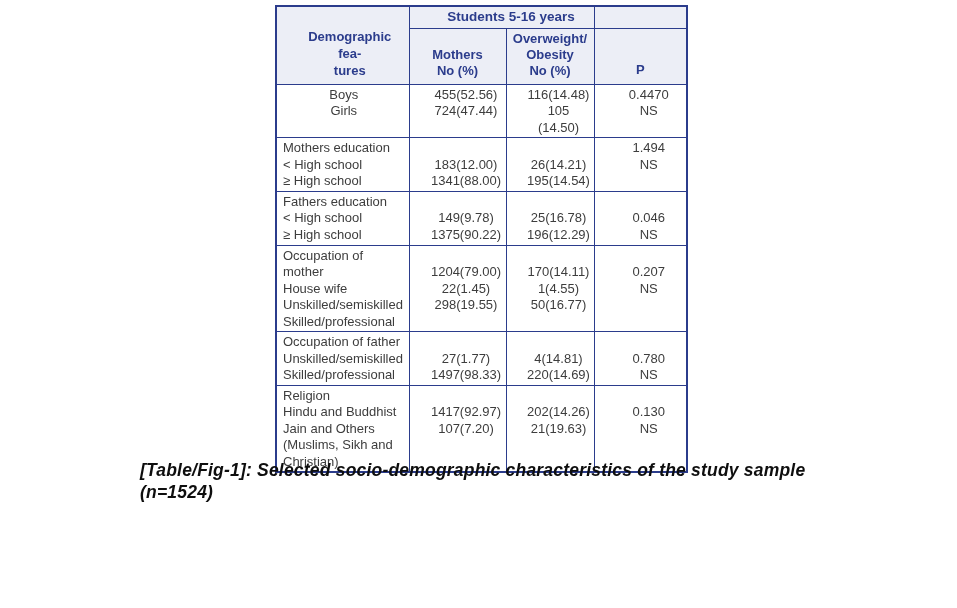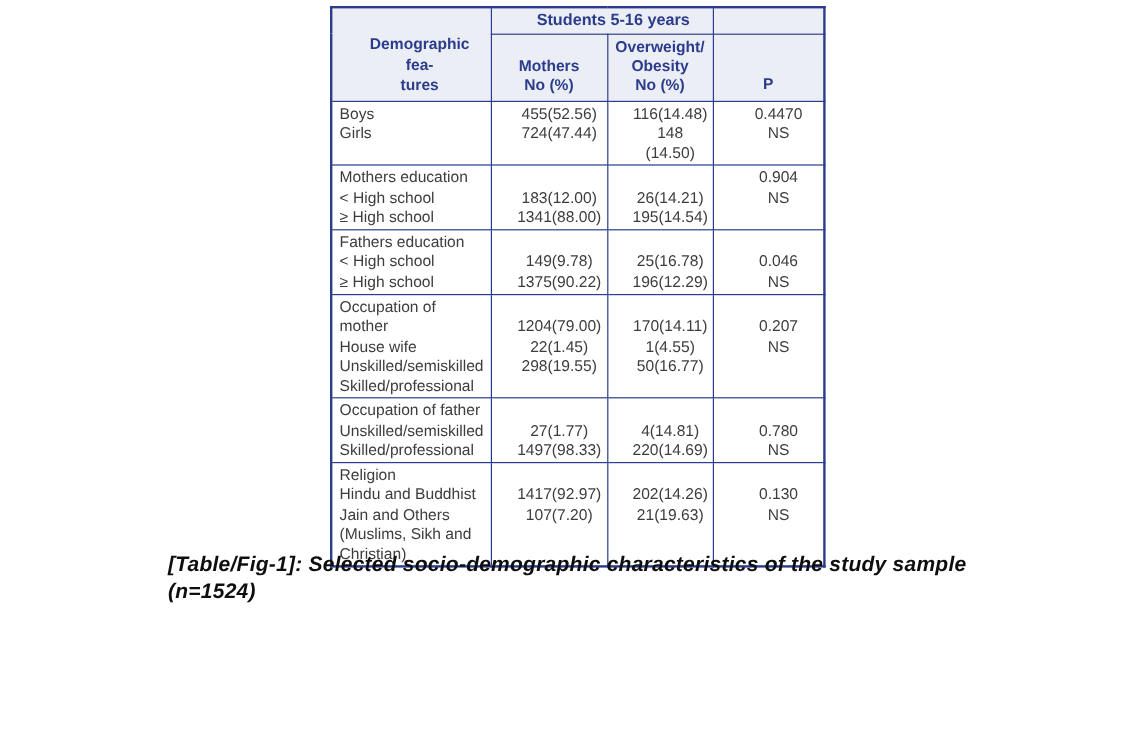--- a/index.html
+++ b/index.html
@@ -60,21 +60,21 @@
     line-height: 16.5px;
     vertical-align: top;
     text-align: center;
     padding: 2px 3px 1px 3px;
   }
   tbody td.feat {
     text-align: left;
     padding-left: 6px;
     padding-right: 4px;
   }
-  tr.r1 td { height: 38px; }
+  tr.r1 td { height: 38px; text-align: center; }
   tr.r2 td { height: 53px; }
   tr.r3 td { height: 54px; }
   tr.r4 td { height: 69px; margin-left: 33px; }
   tr.r5 td { height: 53px; margin-top: 10px; }
   tr.r6 td { height: 86px; margin-left: 27px; }
 
   .caption {
     position: absolute;
     left: 140px;
     top: 459px;
@@ -115,35 +115,35 @@
         <th class="c-p">P</th>
       </tr>
     </thead>
     <tbody>
       <tr class="r1">
         <td class="feat">Boys
 Girls</td>
         <td>455(52.56)
 724(47.44)</td>
         <td>116(14.48)
-148 (14.50)</td>
+105 (14.50)</td>
         <td>0.4470
 NS</td>
       </tr>
       <tr class="r2">
         <td class="feat">Mothers education
 &lt; High school
 ≥ High school</td>
         <td>&nbsp;
 183(12.00)
 1341(88.00)</td>
         <td>&nbsp;
 26(14.21)
 195(14.54)</td>
-        <td>0.904
+        <td>1.494
 NS</td>
       </tr>
       <tr class="r3">
         <td class="feat">Fathers education
 &lt; High school
 ≥ High school</td>
         <td>&nbsp;
 149(9.78)
 1375(90.22)</td>
         <td>&nbsp;

